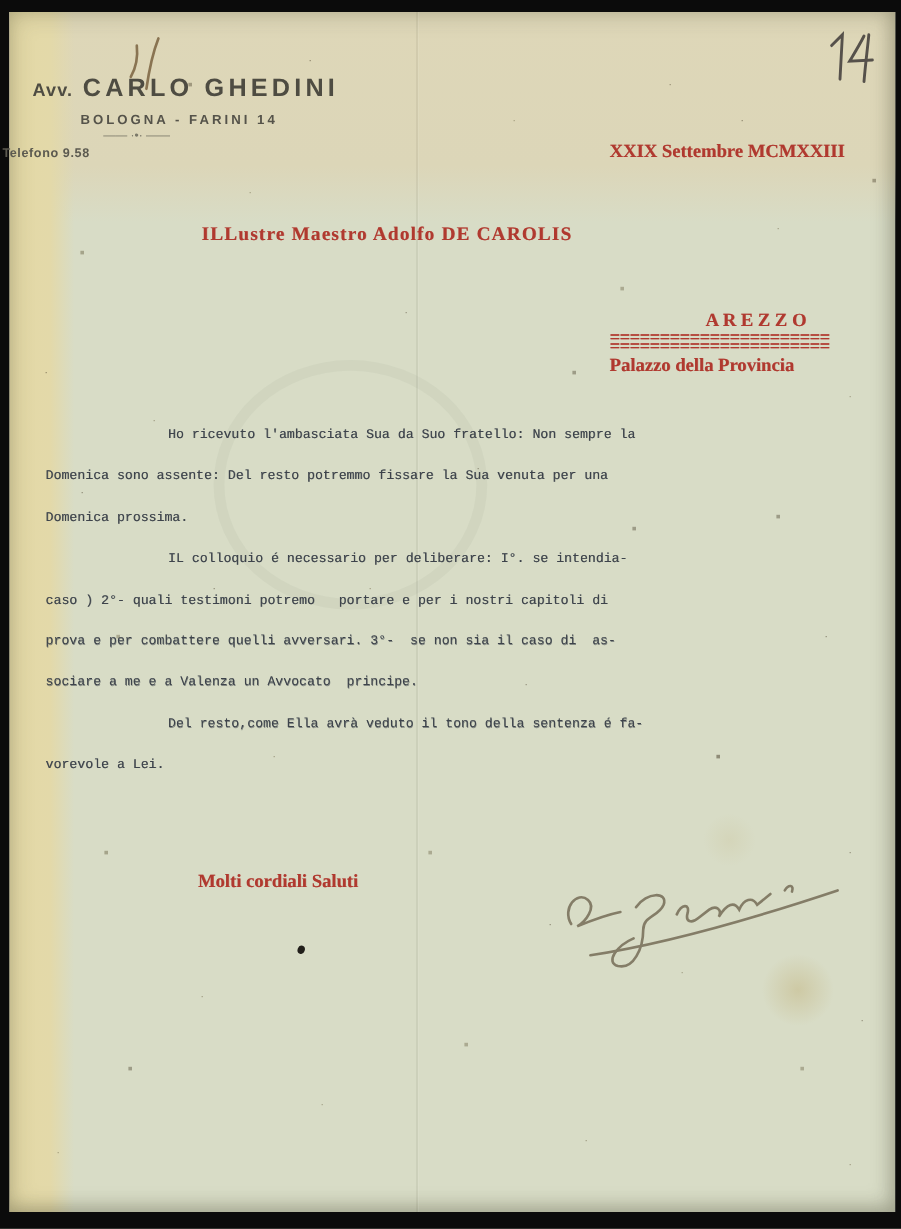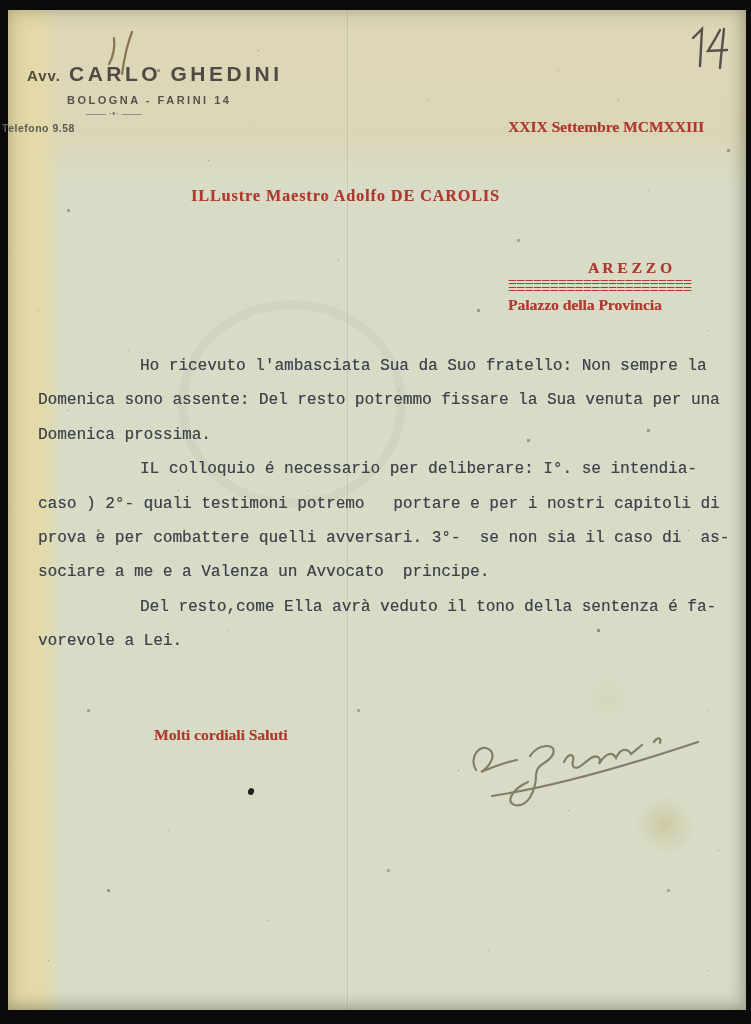--- a/index.html
+++ b/index.html
@@ -83,36 +83,36 @@
 
   
   .tw {
     position:absolute; white-space:pre;
     font-family:Liberation Serif, serif;
     font-size:15.5px;
   }
   .tw-red { color:#b0392f; font-weight:700; text-shadow:.4px 0 0 rgba(176,57,47,.55); }
 
   .date-line { left:500px; top:108px; }
-  .recipient { left:160px; top:177px; font-size:16px; letter-spacing:1px;margin-left:23px; }
+  .recipient { left:160px; top:177px; font-size:16px; letter-spacing:1px; }
   .dest-city { left:580px; top:249px; }
   .dest-rule  { left:500px; top:267px; height:9px; overflow:visible; line-height:9px; letter-spacing:-.5px;}
   .dest-rule2 { left:500px; top:274px; height:9px; overflow:visible; line-height:9px; letter-spacing:-.5px;}
   .dest-address { left:500px; top:286px; }
 
   .body-block {
     position:absolute; left:30px; top:347px; width:700px;
     font-family:"Liberation Mono","DejaVu Sans Mono",monospace;
-    font-size:16px; color:#3d434b;
+    font-size:11px; color:#3d434b;
     text-shadow:.35px .3px .2px rgba(61,67,75,.55);
   }
   .body-line { height:34.4px; white-space:pre; }
   .body-line.indent { padding-left:102px; }
 
-  .closing { left:146px; top:716px; }
+  .closing { left:157px; top:716px; }
 
   .signature-svg { position:absolute; left:450px; top:712px; }
   .pencil-mark-svg { position:absolute; left:93px; top:18px; }
   .corner-number-svg { position:absolute; left:672px; top:14px; }
 
   .ink-dot {
     position:absolute; left:240px; top:778px; width:6px; height:7px;
     background:#211f1a; border-radius:50%; transform:rotate(20deg);
   }
 </style>

